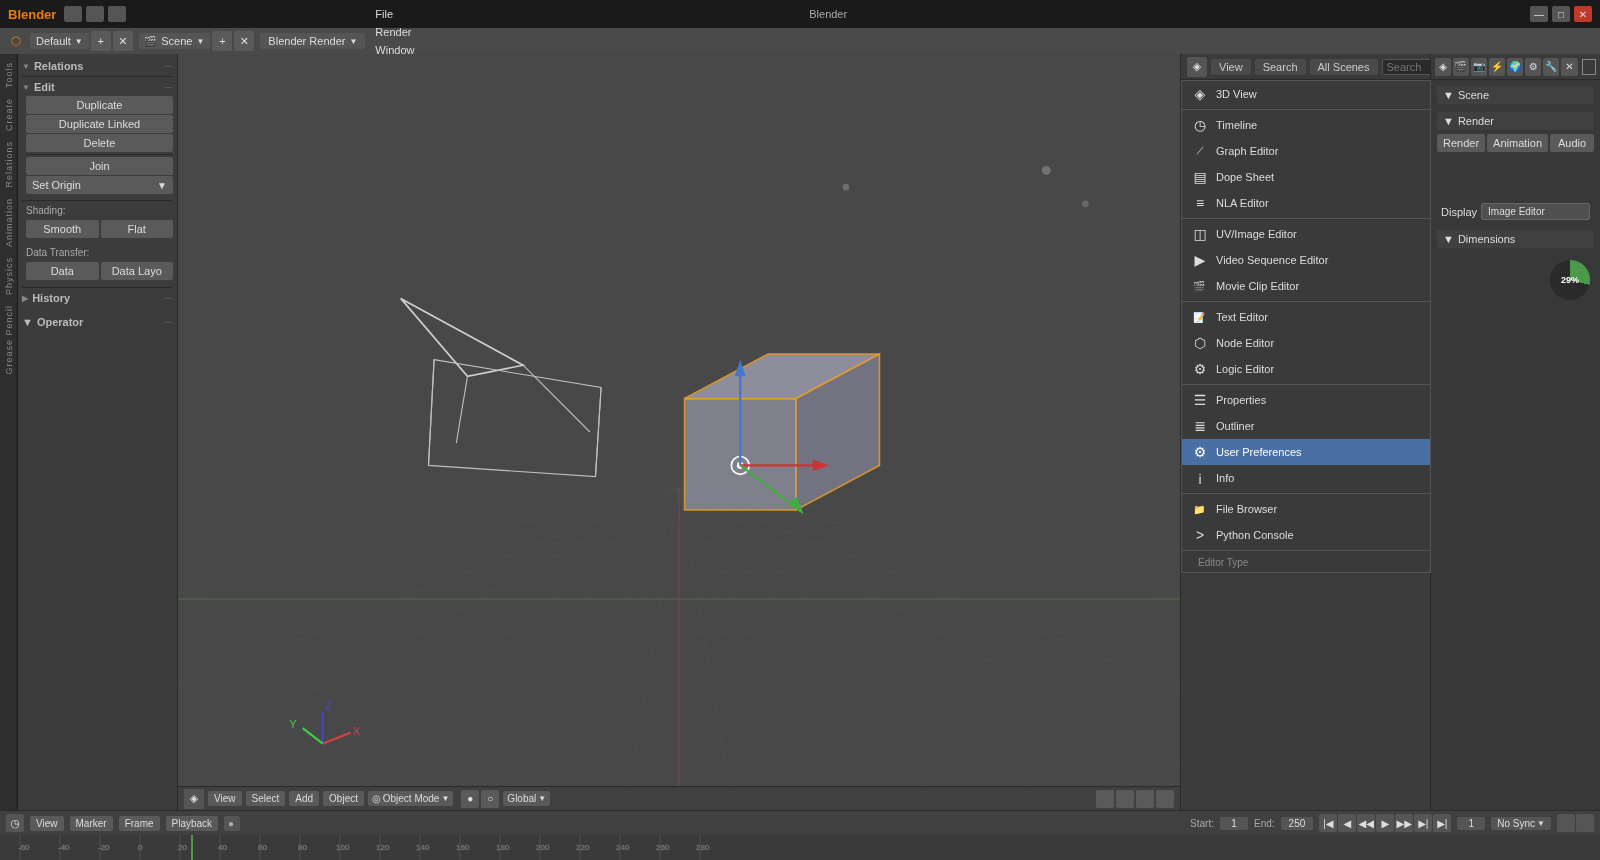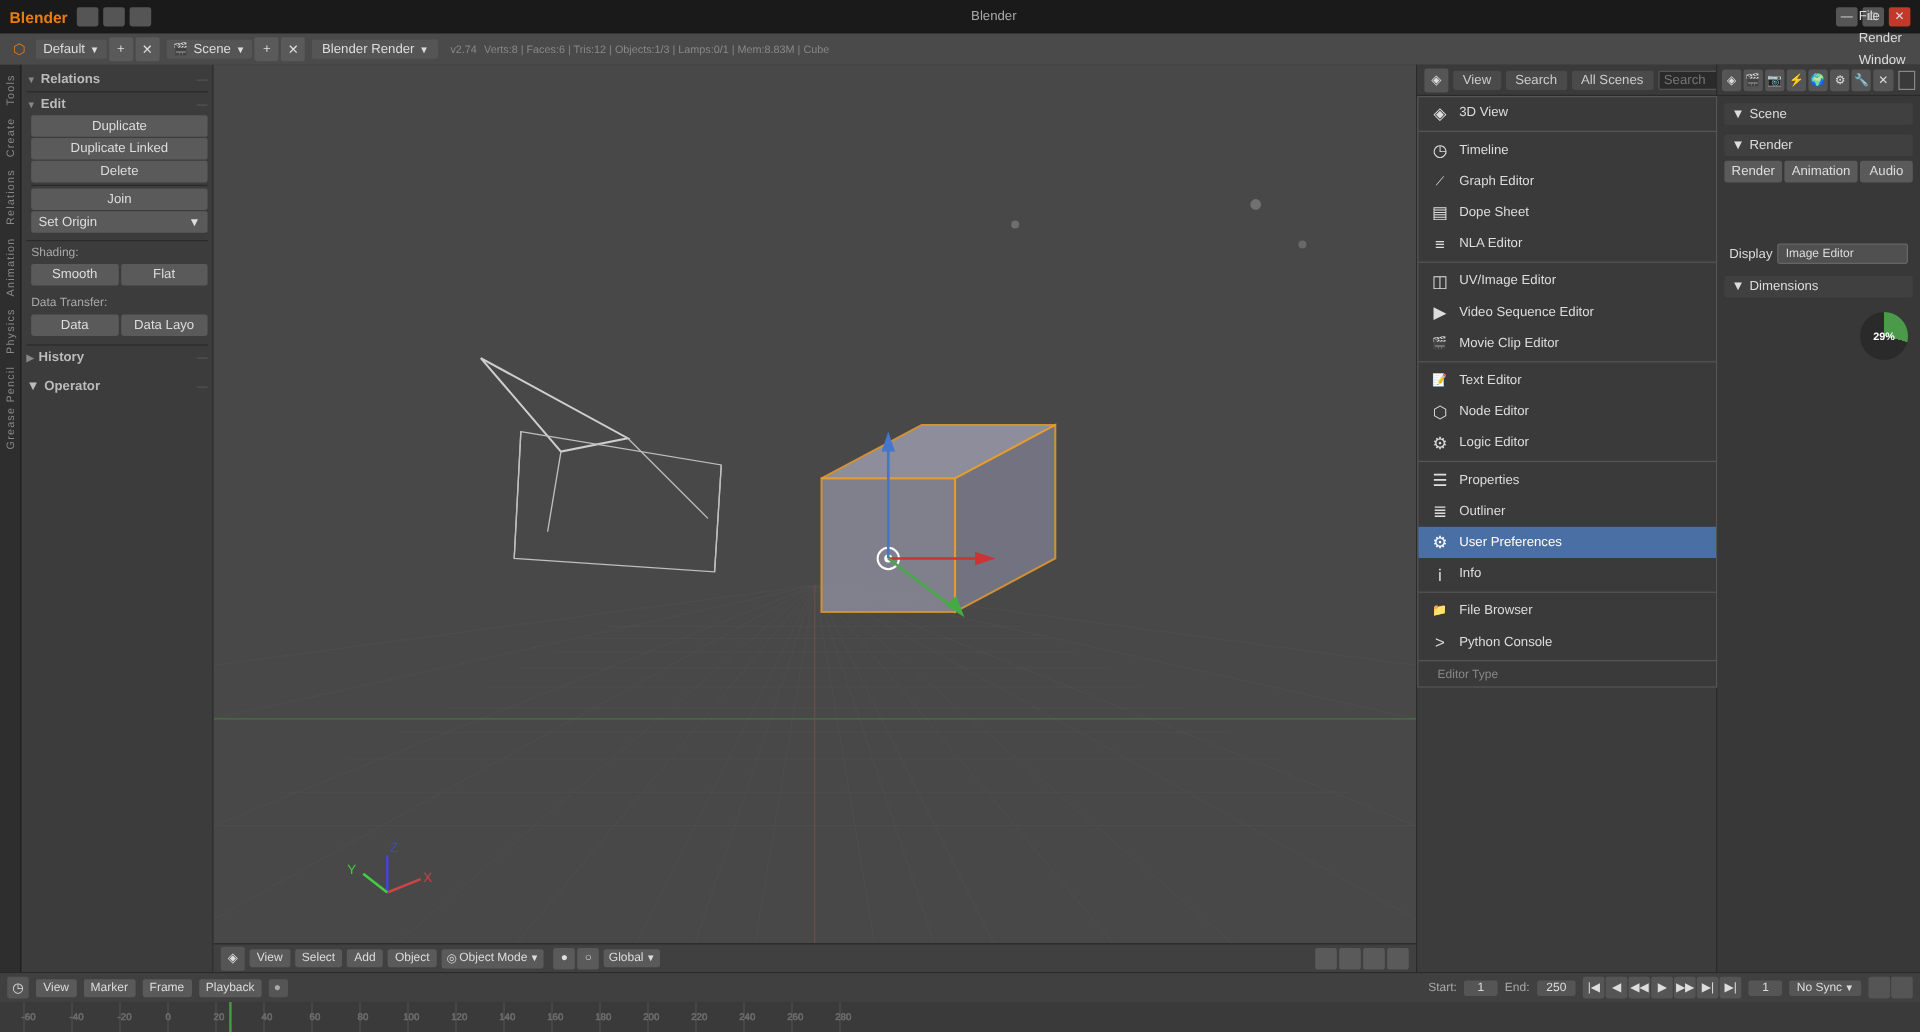--- a/index.html
+++ b/index.html
@@ -409,24 +409,20 @@
     <span style="font-size:8px;">▼</span>
   </div>
   <div style="background:#5a5a5a;width:20px;height:20px;border-radius:2px;display:flex;align-items:center;justify-content:center;cursor:pointer;">+</div>
   <div style="background:#5a5a5a;width:20px;height:20px;border-radius:2px;display:flex;align-items:center;justify-content:center;cursor:pointer;">✕</div>
 
   <div style="background:#555;padding:2px 8px;border-radius:2px;cursor:pointer;display:flex;align-items:center;gap:4px;margin-left:4px;">
     <span>Blender Render</span>
     <span style="font-size:8px;">▼</span>
   </div>
 
-  <div style="flex:1;display:flex;align-items:center;padding-left:8px;gap:6px;">
-    <span style="color:#888;font-size:9px;">v2.74</span>
-    <span style="color:#888;font-size:9px;">Verts:8 | Faces:6 | Tris:12 | Objects:1/3 | Lamps:0/1 | Mem:8.83M | Cube</span>
-  </div>
 
   <div style="display:flex;gap:2px;flex-direction:column;">
     <div class="menu-item">File</div>
     <div class="menu-item">Render</div>
     <div class="menu-item">Window</div>
     <div class="menu-item">Help</div>
   </div>
 </div>
 
 <div style="display:flex;height:calc(860px - 28px - 26px - 50px);">

